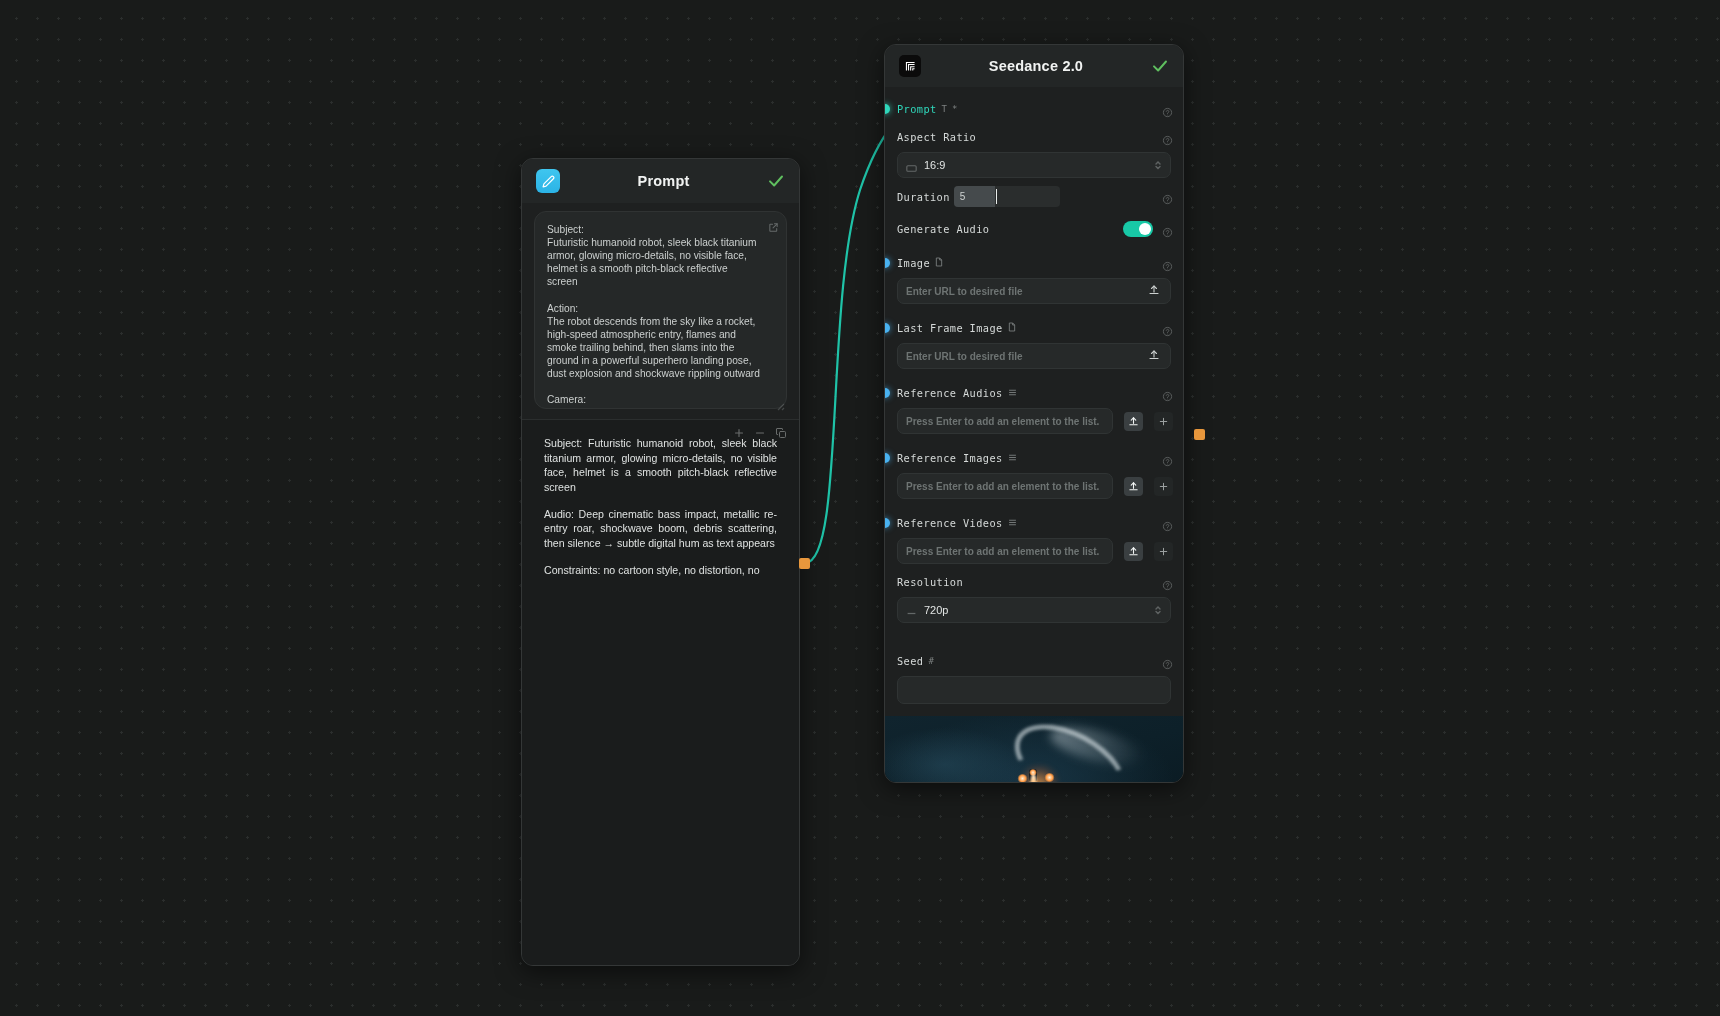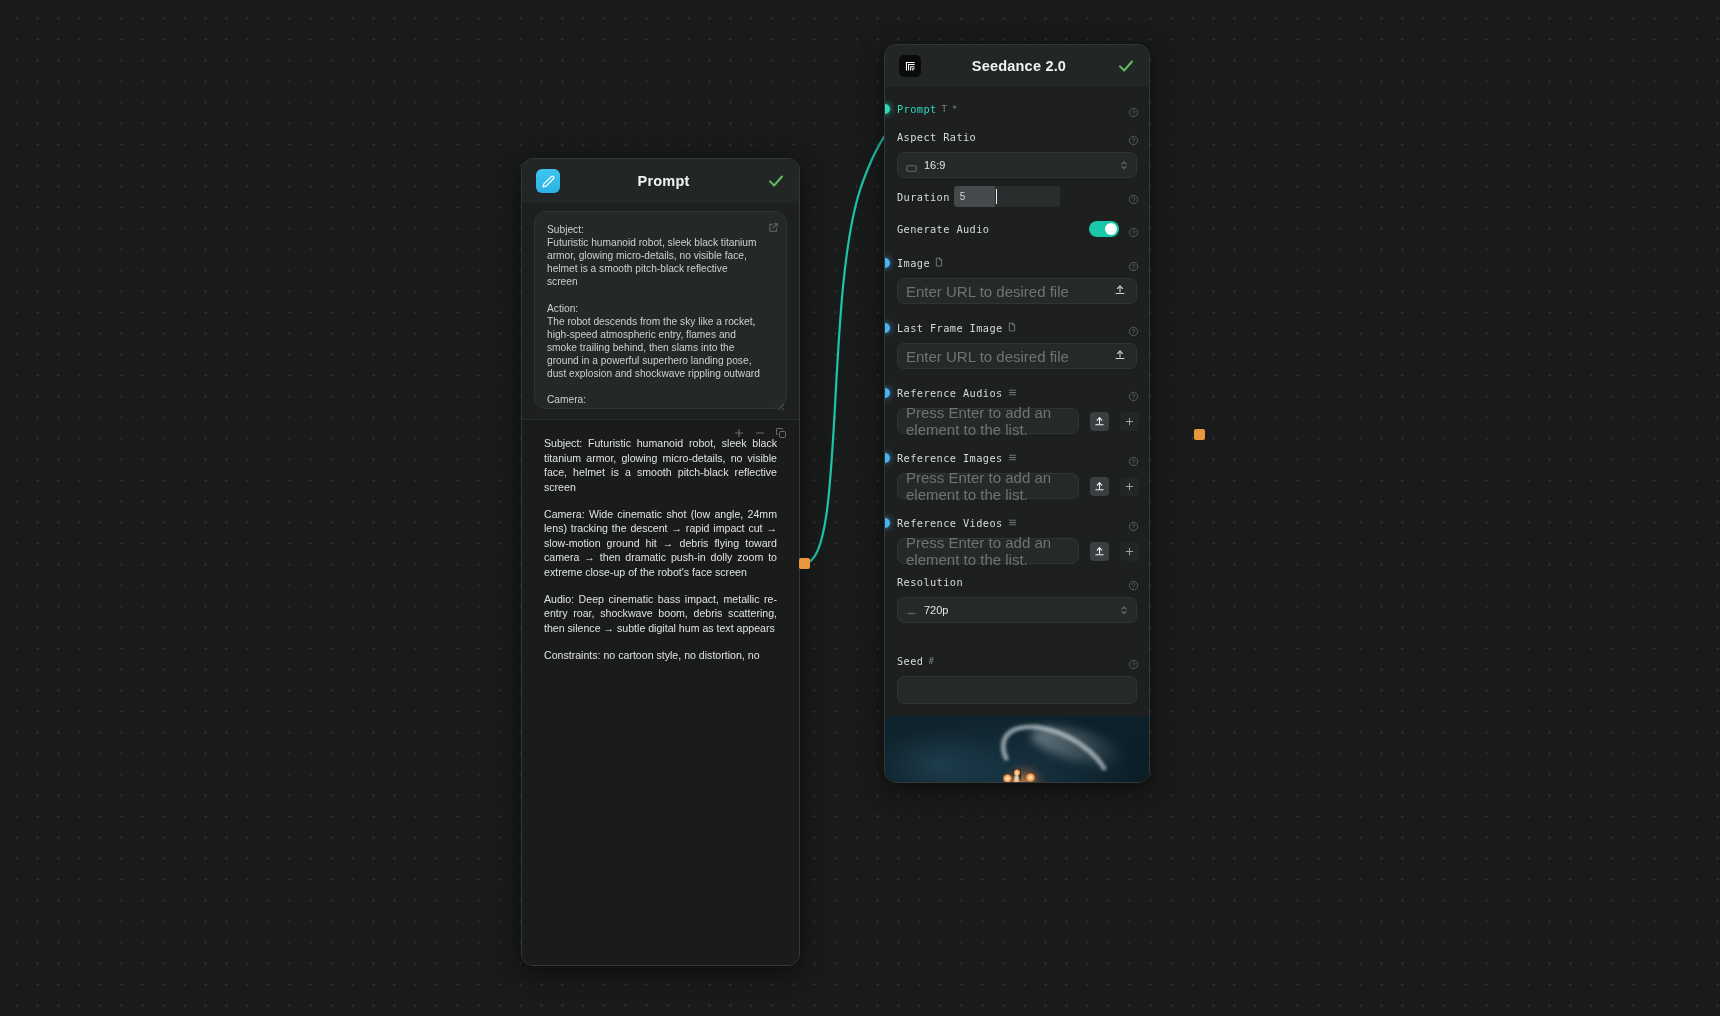--- a/index.html
+++ b/index.html
@@ -95,21 +95,21 @@
   .out-tools span { display:block; width: 12px; height: 12px; }
   .out-p {
     color: #dfe2e1;
     font-size: 10.6px;
     line-height: 14.5px;
     text-align: justify;
     margin-bottom: 12.5px;
   }
 
   
-  #seedance-node { left: 884px; top: 44px; width: 266px; height: 739px; }
+  #seedance-node { left: 884px; top: 44px; width: 300px; height: 739px; }
   .sd-logo {
     width: 22px; height: 22px; border-radius: 5px; background: #0b0b0b;
     display:flex; align-items:center; justify-content:center; flex:0 0 22px;
   }
   .sd-body { padding: 4px 0 0 0; }
 
   .row {
     display: flex; align-items: center;
     padding: 0 10px 0 12px;
     min-height: 20px;
@@ -140,21 +140,21 @@
   .field {
     margin: 5px 12px 0 12px;
     height: 26px;
     background: #262929;
     border: 1px solid #303434;
     border-radius: 7px;
     display: flex; align-items: center;
     padding: 10px 8px;
     color: #e2e5e4; font-size: 11px;
   }
-  .field .ph { color: #6e7473; font-size: 15px; }
+  .field .ph { color: #6e7473; font-size: 10px; font-weight: bold; }
   .sel-ico { width:11px; height:7px; margin-right: 7px; opacity:.6; }
   .stepper { margin-left: auto; opacity: .55; width: 8px; height: 12px; }
 
   .inline-field {
     flex: 0 0 106px;
     height: 21px;
     background: #2a2d2d;
     border-radius: 4px;
     display:flex; align-items:center;
     margin-left: 4px;
@@ -335,21 +335,20 @@
             </svg>
         </span>
         <span>
           <svg width="12" height="12" viewBox="0 0 24 24" fill="none" stroke="#b9bdbc" stroke-width="2" stroke-linecap="round" stroke-linejoin="round">
               <rect x="9" y="9" width="12" height="12" rx="2"></rect>
               <path d="M5 15H4a1 1 0 0 1-1-1V4a1 1 0 0 1 1-1h10a1 1 0 0 1 1 1v1"></path>
             </svg>
         </span>
       </div>
       <p class="out-p">Subject: Futuristic humanoid robot, sleek black titanium armor, glowing micro-details, no visible face, helmet is a smooth pitch-black reflective screen</p>
-      <p class="out-p">Camera: Wide cinematic shot (low angle, 24mm lens) tracking the descent → rapid impact cut → slow-motion ground hit → debris flying toward camera → then dramatic push-in dolly zoom to extreme close-up of the robot's face screen</p>
       <p class="out-p">Audio: Deep cinematic bass impact, metallic re-entry roar, shockwave boom, debris scattering, then silence → subtle digital hum as text appears</p>
       <p class="out-p">Constraints: no cartoon style, no distortion, no</p>
     </div>
   </div>
 
   <div class="handle-out" style="left:799px; top:558px;"></div>
 
   <div class="node" id="seedance-node">
     <div class="node-header">
       <div class="sd-logo">

